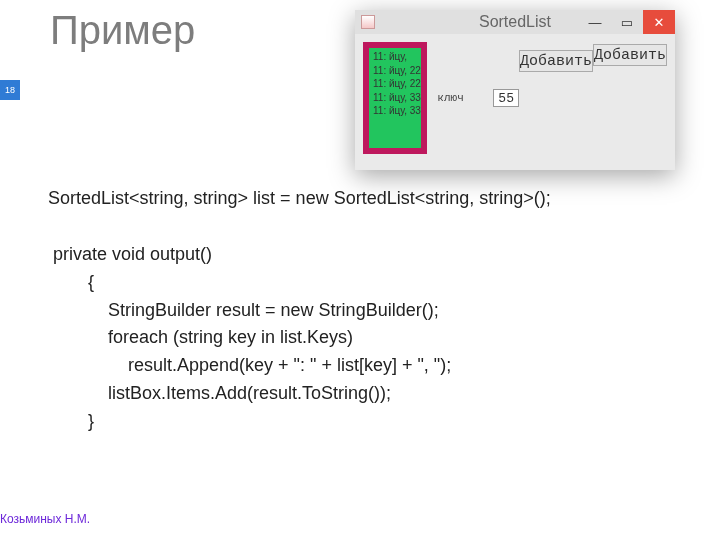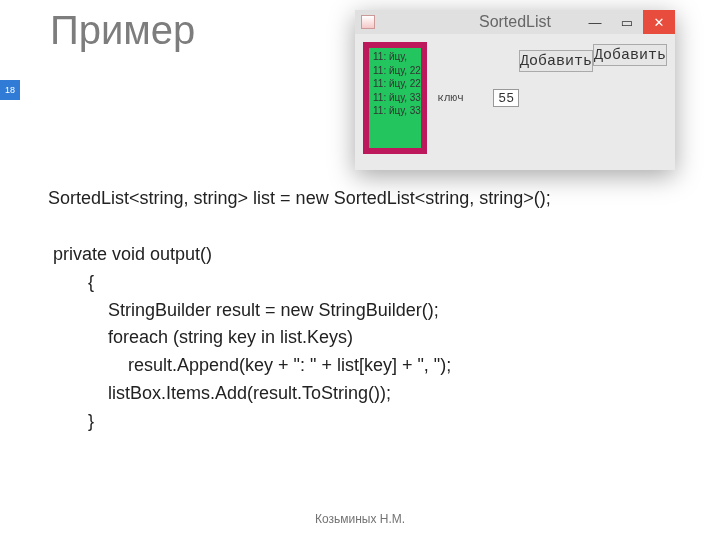--- a/index.html
+++ b/index.html
@@ -49,23 +49,23 @@
     font-size: 18px;
     color: #222;
     line-height: 1.55;
     white-space: pre;
     margin-top: 13px;
   }
   .footer {
     position: absolute;
     bottom: 14px;
     width: 100%;
-    text-align: center;
+    text-align: left;
     font-size: 12px;
-    color: #737373;
+    color: #6d28d9;
   }
 
   
   .win {
     position: absolute;
     top: 10px;
     left: 355px;
     width: 320px;
     height: 160px;
     background: #eaeaea;

